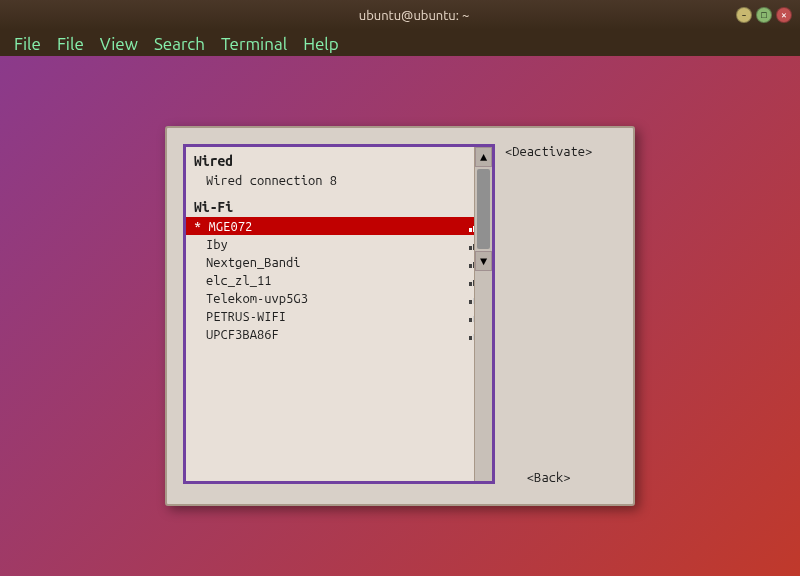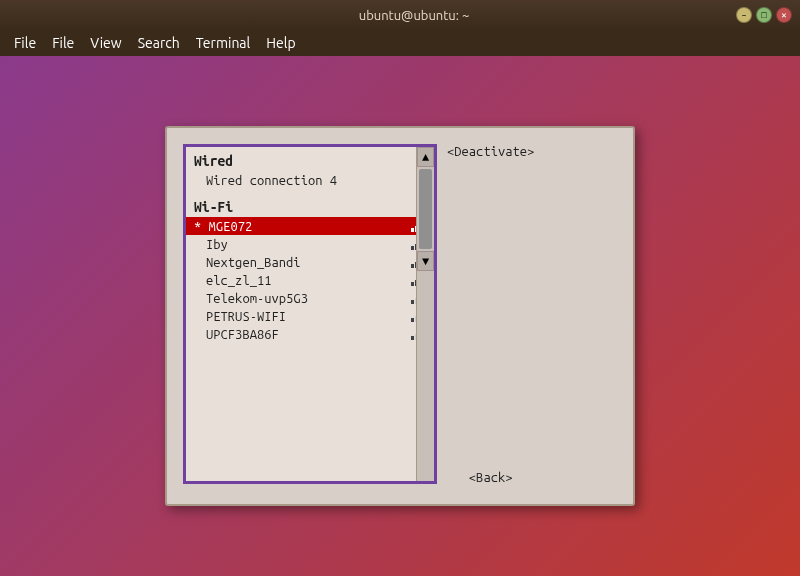--- a/index.html
+++ b/index.html
@@ -52,22 +52,22 @@
     .menu-bar {
       width: 100%;
       height: 26px;
       background: #3a2a1a;
       display: flex;
       align-items: center;
       padding: 0 8px;
       gap: 4px;
     }
     .menu-item {
-      color: #ffffff;
-      font-size: 14px;
+      color: #86efac;
+      font-size: 17px;
       font-family: 'Ubuntu', sans-serif;
       padding: 2px 6px;
       cursor: pointer;
     }
 
     
     .content-area {
       width: 100%;
       height: calc(576px - 56px);
       display: flex;
@@ -95,21 +95,21 @@
       display: flex;
       align-items: flex-start;
       gap: 10px;
       width: 100%;
     }
 
     
     .list-panel {
       border: 3px solid #7040a0;
       background: #e8e0d8;
-      width: 254px;
+      width: 312px;
       min-height: 340px;
       position: relative;
       overflow: hidden;
     }
 
     .list-content {
       padding: 4px 0;
     }
 
     .section-header {
@@ -225,21 +225,21 @@
 
 <div class="content-area">
   <div class="dialog">
     <div class="network-container">
 
       <div class="list-panel">
         <div class="list-content">
 
           <div class="section-header">Wired</div>
           <div class="network-item">
-            <span>Wired connection 4</span>
+            <span>Wired connection 8</span>
           </div>
 
           <div class="spacer"></div>
 
           <div class="section-header">Wi-Fi</div>
 
           <div class="network-item active">
             <span>* MGE072</span>
             <span class="signal-icon">
               <span class="bar active-bar" style="height:4px"></span>

